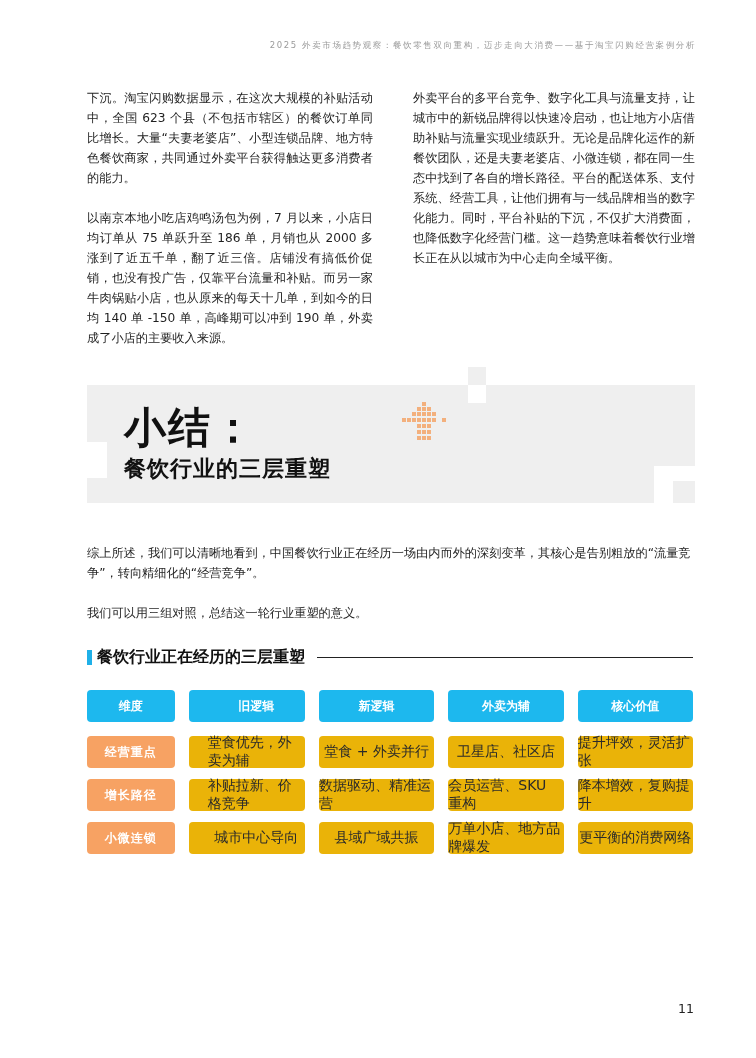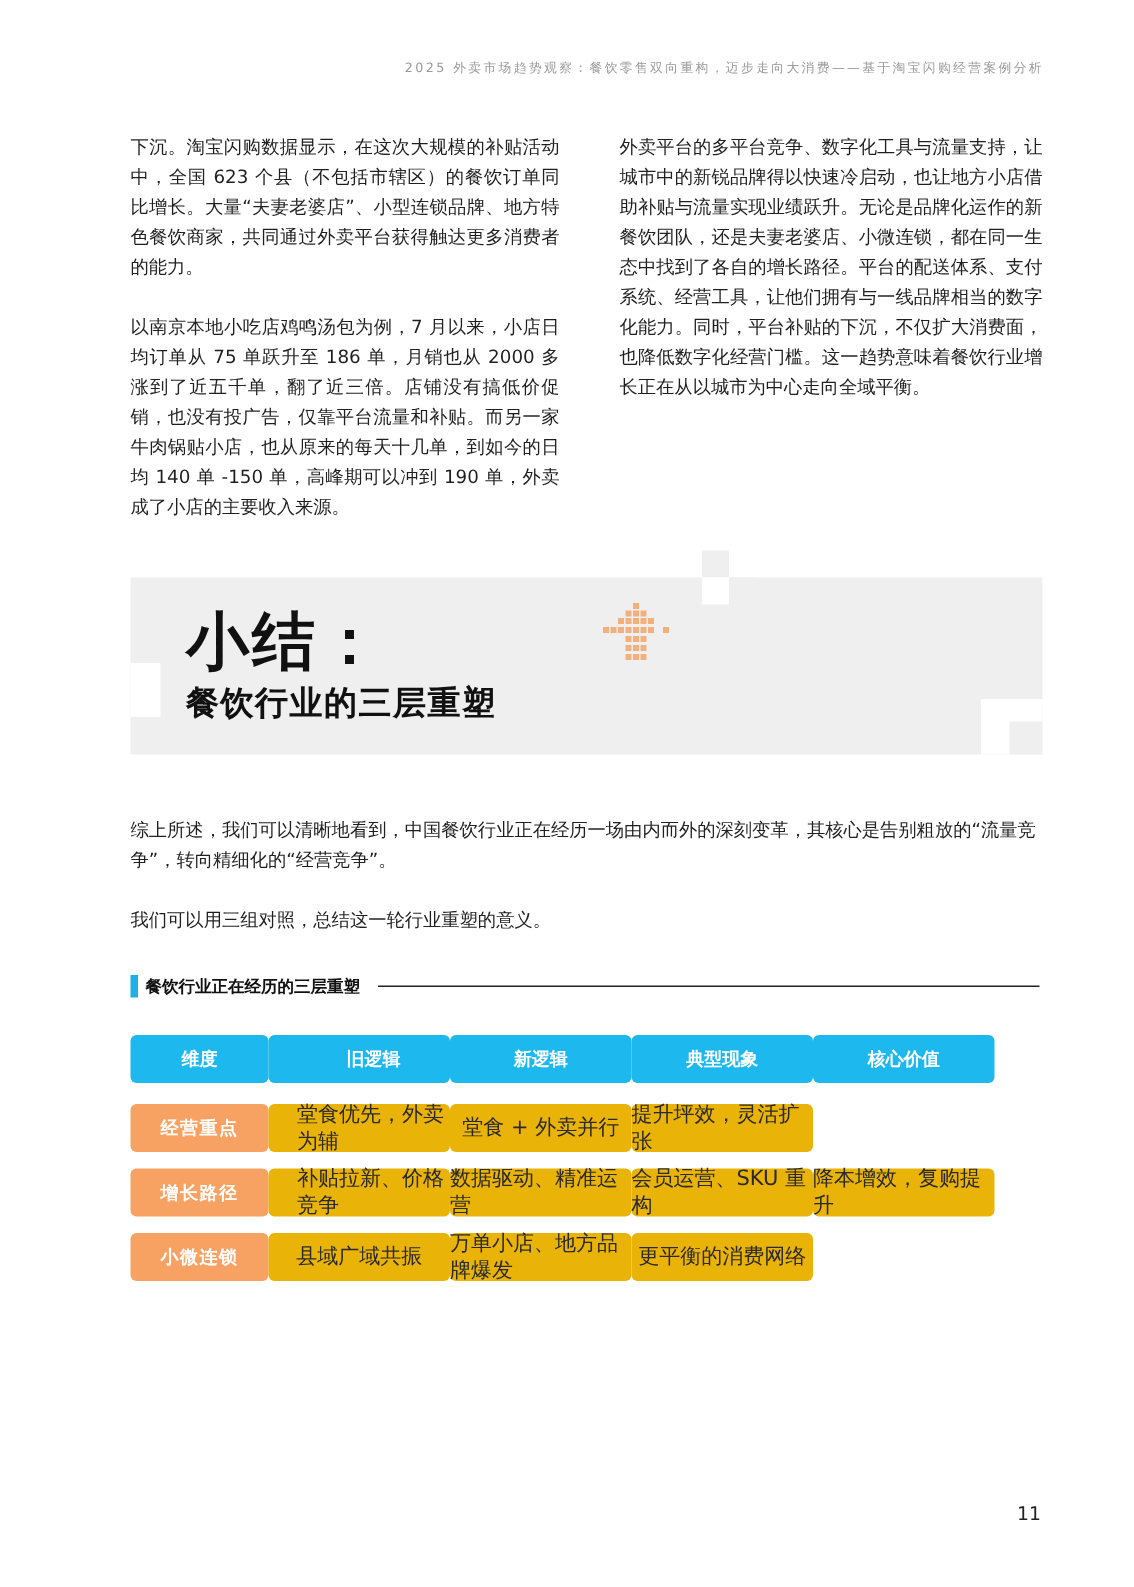--- a/index.html
+++ b/index.html
@@ -24,25 +24,25 @@
   .sq.white { background: #ffffff; }
   .banner-title { position: absolute; left: 124px; top: 400px; font-size: 42px; font-weight: bold; color: #111; letter-spacing: 2px; }
   .banner-sub { position: absolute; left: 124px; top: 454px; font-size: 22px; font-weight: bold; color: #111; letter-spacing: 1px; }
   .dots-arrow { position: absolute; left: 400px; top: 402px; width: 48px; height: 42px; }
 
   .summary { position: absolute; left: 87px; top: 543px; width: 610px; font-size: 12.2px; line-height: 20px; color: #1f1f1f; }
   .summary p { margin-bottom: 20px; }
 
   .table-heading { position: absolute; left: 87px; top: 648px; width: 606px; height: 18px; display: flex; align-items: center; }
   .table-heading .bar { width: 5px; height: 15px; background: #1fb0e8; margin-right: 5px; }
-  .table-heading .label { font-size: 11px; font-weight: bold; color: #111; white-space: nowrap; }
+  .table-heading .label { font-size: 16px; font-weight: bold; color: #111; white-space: nowrap; }
   .table-heading .rule { flex: 1; height: 1px; background: #222; margin-left: 12px; }
 
   .grid { position: absolute; left: 87px; top: 690px; width: 606px; }
-  .row { display: flex; gap: 0; margin-bottom: 11px; }
+  .row { display: flex; gap: 14px; margin-bottom: 11px; }
   .cell { height: 32px; border-radius: 4px; display: flex; align-items: center; justify-content: center; font-size: 14px; color: #2a2a2a; background: #eab308; }
   .cell.h { background: #1db8ee; color: #fff; font-size: 12px; font-weight: bold; }
   .cell.dim { background: #f7a263; color: #fff; font-size: 12px; font-weight: bold; letter-spacing: 1px; }
   .w0 { width: 92px; } .w1 { width: 121px; padding-left: 19px; } .w2 { width: 121px; } .w3 { width: 121px; } .w4 { width: 121px; }
   .row.body .cell { height: 32px; }
 
   .page-num { position: absolute; left: 678px; top: 1001px; font-size: 12.5px; color: #222; }
 </style>
 </head>
 <body>
@@ -111,38 +111,40 @@
   <div class="bar"></div>
   <div class="label">餐饮行业正在经历的三层重塑</div>
   <div class="rule"></div>
 </div>
 
 <div class="grid">
   <div class="row">
     <div class="cell h w0">维度</div>
     <div class="cell h w1">旧逻辑</div>
     <div class="cell h w2">新逻辑</div>
-    <div class="cell h w3">典型现象</div>
+    <div class="cell h w3">外卖为辅</div>
     <div class="cell h w4">核心价值</div>
   </div>
   <div style="height:3px"></div>
   <div class="row body">
     <div class="cell dim w0">经营重点</div>
     <div class="cell w1">堂食优先，外卖为辅</div>
     <div class="cell w2">堂食 + 外卖并行</div>
+    <div class="cell w3">卫星店、社区店</div>
     <div class="cell w4">提升坪效，灵活扩张</div>
   </div>
   <div class="row body">
     <div class="cell dim w0">增长路径</div>
     <div class="cell w1">补贴拉新、价格竞争</div>
     <div class="cell w2">数据驱动、精准运营</div>
     <div class="cell w3">会员运营、SKU 重构</div>
     <div class="cell w4">降本增效，复购提升</div>
   </div>
   <div class="row body">
     <div class="cell dim w0">小微连锁</div>
+    <div class="cell w1">城市中心导向</div>
     <div class="cell w2">县域广域共振</div>
     <div class="cell w3">万单小店、地方品牌爆发</div>
     <div class="cell w4">更平衡的消费网络</div>
   </div>
 </div>
 
 <div class="page-num">11</div>
 
 </body></html>

